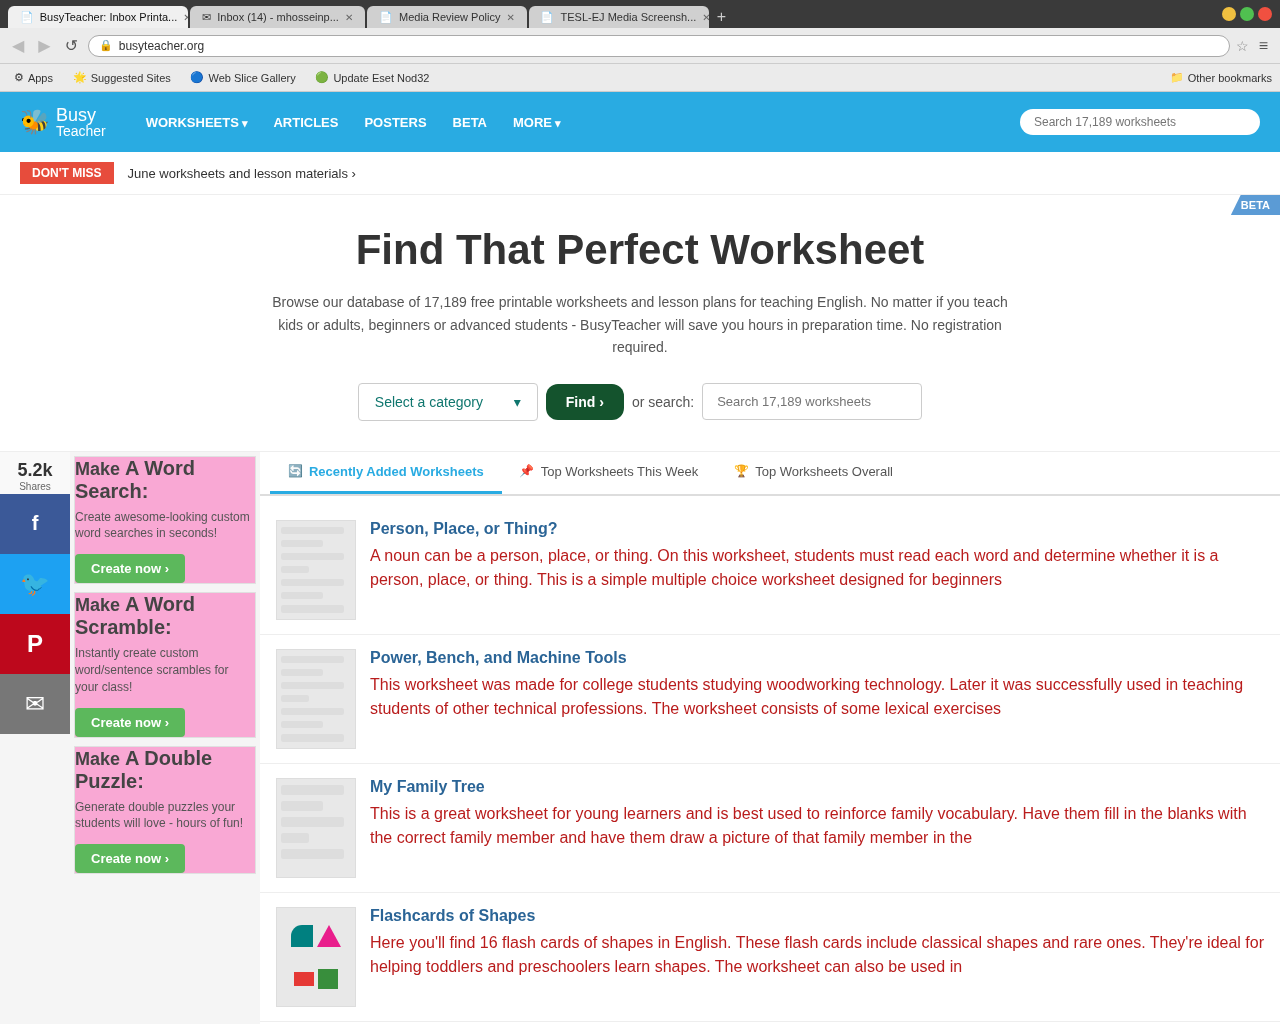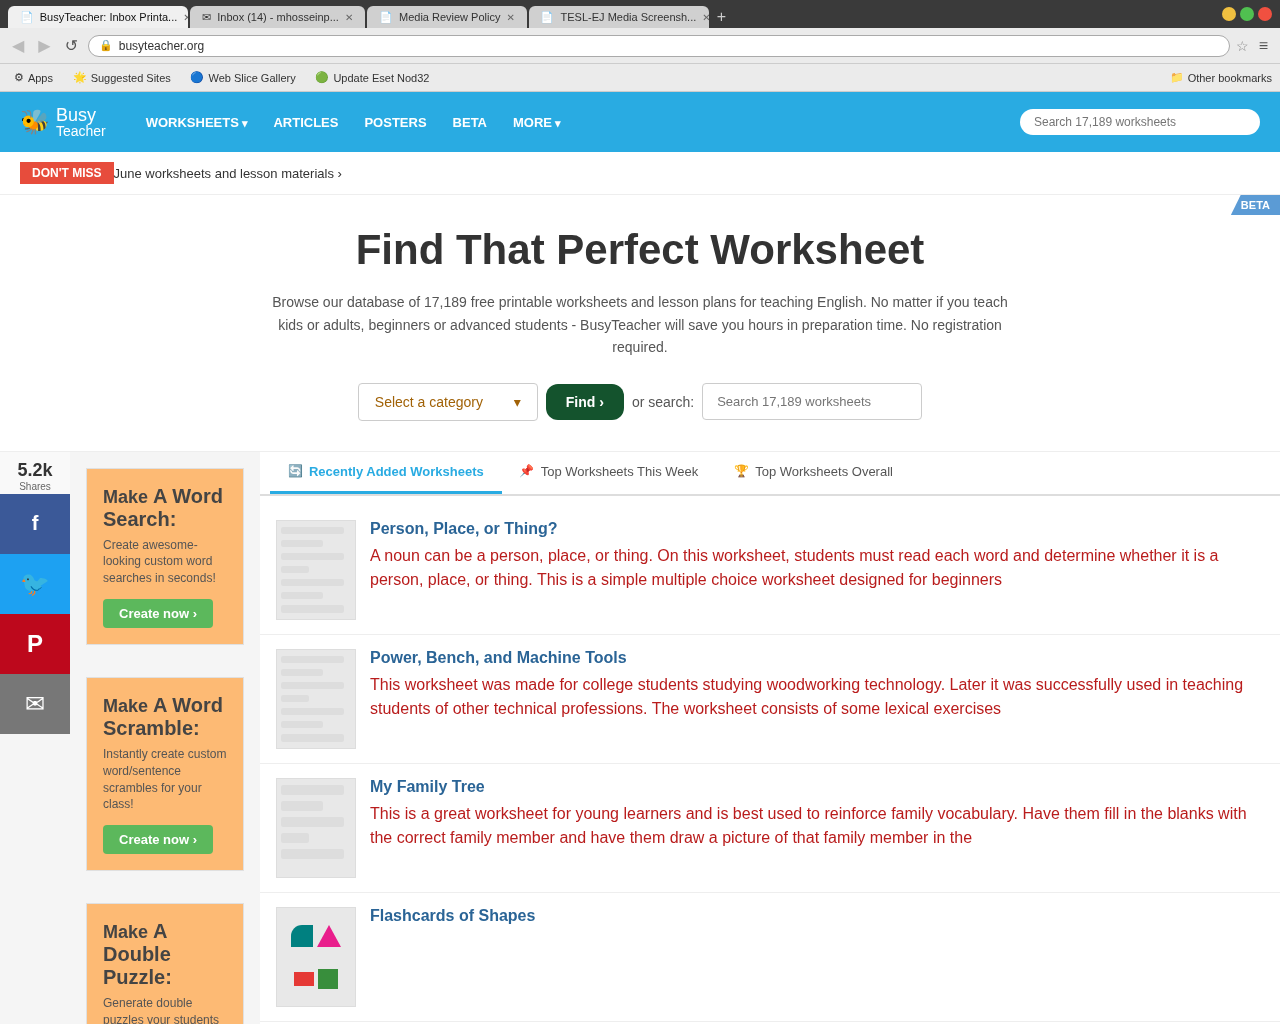--- a/index.html
+++ b/index.html
@@ -42,49 +42,49 @@
     .logo-text { color: white; font-size: 26px; font-weight: bold; line-height: 1; }
     .logo-text span { font-weight: normal; font-size: 14px; display: block; }
     .main-nav { display: flex; align-items: center; gap: 6px; flex: 1; }
     .nav-link { color: white; text-decoration: none; font-size: 13px; font-weight: bold; padding: 6px 10px; white-space: nowrap; }
     .nav-link.dropdown::after { content: ' ▾'; font-size: 11px; }
     .header-search { margin-left: auto; }
     .header-search input { padding: 6px 14px; border-radius: 20px; border: none; font-size: 12px; width: 240px; color: #888; }
 
     
     .dont-miss-bar { display: flex; align-items: center; background: white; padding: 10px 20px; border-bottom: 1px solid #eee; }
-    .dont-miss-label { background: #e74c3c; color: white; font-weight: bold; padding: 4px 12px; font-size: 12px; white-space: nowrap; }
+    .dont-miss-label { background: #e74c3c; color: white; font-weight: bold; padding: 4px 12px; font-size: 12px; margin-right: 14px; white-space: nowrap; }
     .dont-miss-text { color: #333; font-size: 13px; }
 
     
     .hero-section { background: white; text-align: center; padding: 30px 60px 20px; position: relative; border-bottom: 1px solid #eee; }
     .beta-badge { position: absolute; top: 0; right: 0; background: #5b9bd5; color: white; font-size: 11px; font-weight: bold; padding: 4px 10px; clip-path: polygon(20% 0%, 100% 0%, 100% 100%, 0% 100%); }
     .hero-title { font-size: 42px; color: #333; margin-bottom: 16px; line-height: 1.2; }
     .hero-title strong { font-weight: 900; }
     .hero-subtitle { font-size: 14px; color: #555; line-height: 1.6; max-width: 760px; margin: 0 auto 24px; }
     .search-row { display: flex; align-items: center; justify-content: center; gap: 8px; margin-bottom: 10px; }
-    .category-select { padding: 10px 16px; border: 1px solid #ccc; border-radius: 4px; font-size: 14px; color: #a16207; background: white; cursor: pointer; min-width: 180px; display: flex; align-items: center; justify-content: space-between; }
+    .category-select { padding: 10px 16px; border: 1px solid #ccc; border-radius: 4px; font-size: 14px; color: #0f766e; background: white; cursor: pointer; min-width: 180px; display: flex; align-items: center; justify-content: space-between; }
     .find-btn { background: #14532d; color: white; border: none; border-radius: 12px; padding: 10px 20px; font-size: 14px; cursor: pointer; font-weight: bold; }
     .or-search { font-size: 14px; color: #555; }
     .hero-search-input { padding: 10px 14px; border: 1px solid #ccc; border-radius: 4px; font-size: 13px; color: #aaa; width: 220px; }
 
     
     .main-layout { display: flex; gap: 0; background: #f5f5f5; }
     .social-panel { display: flex; flex-direction: column; }
     .social-count { text-align: center; padding: 8px 0 2px; background: #f9f9f9; }
     .social-count .number { font-size: 18px; font-weight: bold; color: #333; }
     .social-count .label { font-size: 10px; color: #666; }
     .social-btn { width: 70px; height: 60px; display: flex; align-items: center; justify-content: center; font-size: 24px; cursor: pointer; color: white; }
     .social-btn.facebook { background: #3b5998; }
     .social-btn.twitter { background: #1da1f2; }
     .social-btn.pinterest { background: #bd081c; }
     .social-btn.email { background: #777; }
 
     .sidebar-cards { flex: 1; display: flex; flex-direction: column; gap: 0; }
-    .sidebar-card { background: #fdba74; border: 1px solid #e0e0e0; padding: 16px; margin: 16px; }
+    .sidebar-card { background: #f9a8d4; border: 1px solid #e0e0e0; margin: 4px; }
     .sidebar-card h3 { font-size: 18px; color: #444; margin-bottom: 6px; }
     .sidebar-card h3 strong { font-weight: 900; font-size: 20px; }
     .sidebar-card p { font-size: 12px; color: #555; margin-bottom: 12px; line-height: 1.4; }
     .create-btn { background: #5cb85c; color: white; border: none; border-radius: 4px; padding: 7px 16px; font-size: 13px; cursor: pointer; font-weight: bold; }
 
     
     .content-area { flex: 1; background: white; padding: 0; }
     .tabs-row { display: flex; border-bottom: 2px solid #ddd; background: white; padding: 0 10px; }
     .tab-item { padding: 12px 18px; font-size: 13px; color: #555; cursor: pointer; border-bottom: 3px solid transparent; display: flex; align-items: center; gap: 6px; white-space: nowrap; }
     .tab-item.active { color: #29abe2; border-bottom-color: #29abe2; font-weight: bold; }
@@ -351,20 +351,21 @@
           <div class="worksheet-thumb">
             <div class="worksheet-thumb-img shapes-thumb">
               <div class="shape-teal"></div>
               <div class="shape-pink"></div>
               <div class="shape-red"></div>
               <div class="shape-green"></div>
             </div>
           </div>
           <div class="ws-content">
             <div class="ws-title">Flashcards of Shapes</div>
+            <p class="ws-desc">Here you'll find 16 flash cards of shapes in English. These flash cards include classical shapes and rare ones. They're ideal for helping toddlers and preschoolers learn shapes. The worksheet can also be used in</p>
           </div>
         </div>
 
         <div class="worksheet-item">
           
           
         </div>
 
       </div>
     </div>

